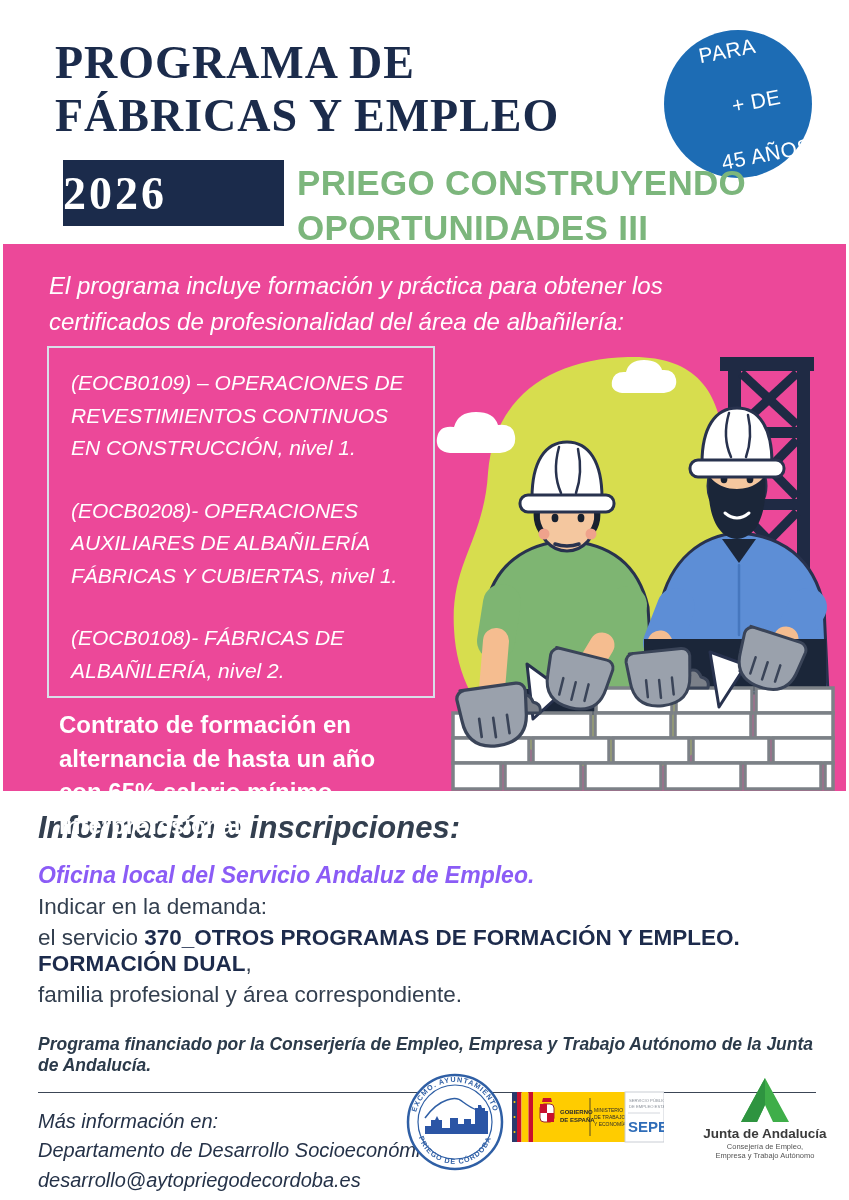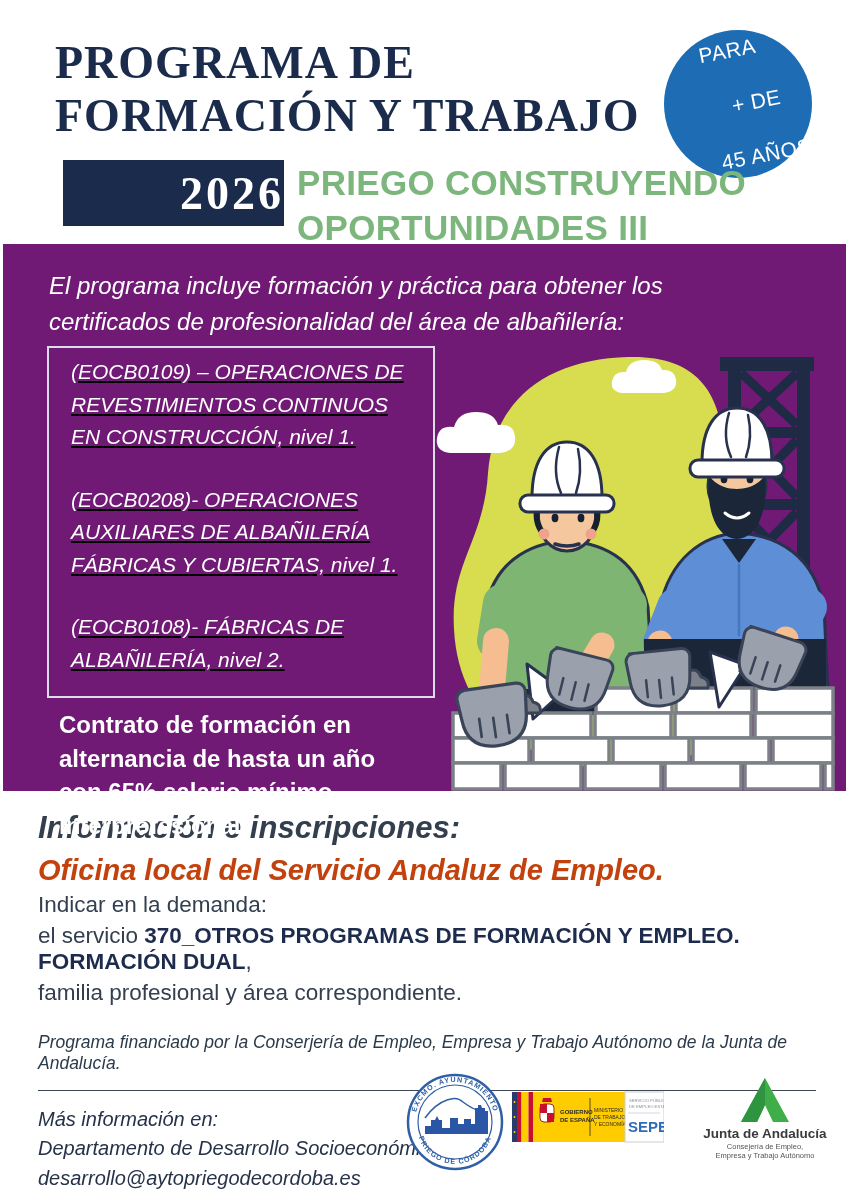--- a/index.html
+++ b/index.html
@@ -7,62 +7,62 @@
   .poster { position:relative; width:849px; height:1200px; overflow:hidden; background:#ffffff; }
 
   
   .title { position:absolute; left:55px; top:36px; font-family:"Liberation Serif", serif;
            font-weight:700; font-size:46px; line-height:1.16; color:#1b2b4b; letter-spacing:1px; }
   .badge { position:absolute; left:664px; top:30px; width:148px; height:148px; border-radius:50%;
            background:#1d6cb4; display:flex; align-items:center; justify-content:center; }
   .badge-text { transform:rotate(-11deg); color:#ffffff; font-size:21px; line-height:1.3;
                 text-align:center; font-weight:500; letter-spacing:0.5px; white-space:pre; }
   .year-box { position:absolute; left:63px; top:160px; width:221px; height:66px; background:#1b2b4b;
-              display:flex; align-items:center; justify-content:flex-end; }
+              display:flex; align-items:center; justify-content:flex-start; }
   .year { font-family:"Liberation Serif", serif; font-weight:700; color:#ffffff; font-size:46px; letter-spacing:3px; }
   .subtitle { position:absolute; left:297px; top:161px; font-size:35px; font-weight:700;
               color:#7cb67c; line-height:1.28; letter-spacing:0.3px; }
 
   
-  .panel { position:absolute; left:3px; top:244px; width:843px; height:547px; background:#701a75; }
+  .panel { position:absolute; left:3px; top:244px; width:843px; height:547px; background:#ec4899; }
   .panel-intro { position:absolute; left:46px; top:24px; width:660px; color:#ffffff; font-style:italic;
                  font-size:24px; line-height:1.5; font-weight:500; z-index:3; }
   .cert-box { position:absolute; left:44px; top:102px; width:388px; height:352px; border:2px solid #d9dee9;
-              box-sizing:border-box; padding:8px 22px; z-index:3;text-decoration:underline; }
+              box-sizing:border-box; padding:19px 22px; z-index:3; }
   .cert-item { color:#ffffff; font-style:italic; font-size:21px; line-height:1.55; margin-bottom:30px; font-weight:500; }
   .cert-item:last-child { margin-bottom:0; }
   .contract-note { position:absolute; left:56px; top:464px; width:335px; color:#ffffff; font-weight:700;
                    font-size:24px; line-height:1.4; z-index:3; }
   .illustration { position:absolute; right:2px; bottom:0; z-index:1; }
 
   
   .info { position:absolute; left:38px; top:810px; width:780px; color:#333f4f; }
   .info-heading { font-style:italic; font-weight:700; font-size:31px; color:#333f4f; }
-  .info-office  { font-style:italic; font-weight:700; font-size:29px; color:#c2410c; margin-top:8px; }
+  .info-office  { font-style:italic; font-weight:700; font-size:23px; color:#8b5cf6; margin-top:16px; }
   .info-line { font-size:22.5px; color:#333f4f; margin-top:5px; }
   .info-indicate { }
   .info-line b { color:#1d2b4c; font-weight:700; }
-  .funding { margin-top:26px; font-style:italic; font-size:17.5px; font-weight:400; color:#2b3a4a; }
+  .funding { margin-top:26px; font-style:italic; font-size:17.5px; font-weight:700; color:#2b3a4a; }
   .divider { margin:16px 0 0 0; border:none; border-top:1.5px solid #3c4656; width:778px; }
   .contact { margin-top:14px; font-style:italic; font-size:20px; font-weight:500; color:#253248; line-height:1.47; }
 
   
   .logos { position:absolute; left:400px; top:1066px; width:449px; height:118px; }
   .logo-seal  { position:absolute; left:5px;  top:6px; }
   .logo-sepe  { position:absolute; left:112px; top:22px; }
   .logo-junta { position:absolute; left:286px; top:6px; }
 </style>
 </head>
 <body>
 
 <div class="poster">
 
   <div class="title">
     <div>PROGRAMA DE</div>
-    <div>FORMACIÓN Y TRABAJO</div>
+    <div>FÁBRICAS Y EMPLEO</div>
   </div>
 
   <div class="badge">
     <div class="badge-text"><span>PARA</span><br>
       <span>+ DE</span><br>
       <span>45 AÑOS</span></div>
   </div>
 
   <div class="year-box">
     <span class="year">2026</span>

